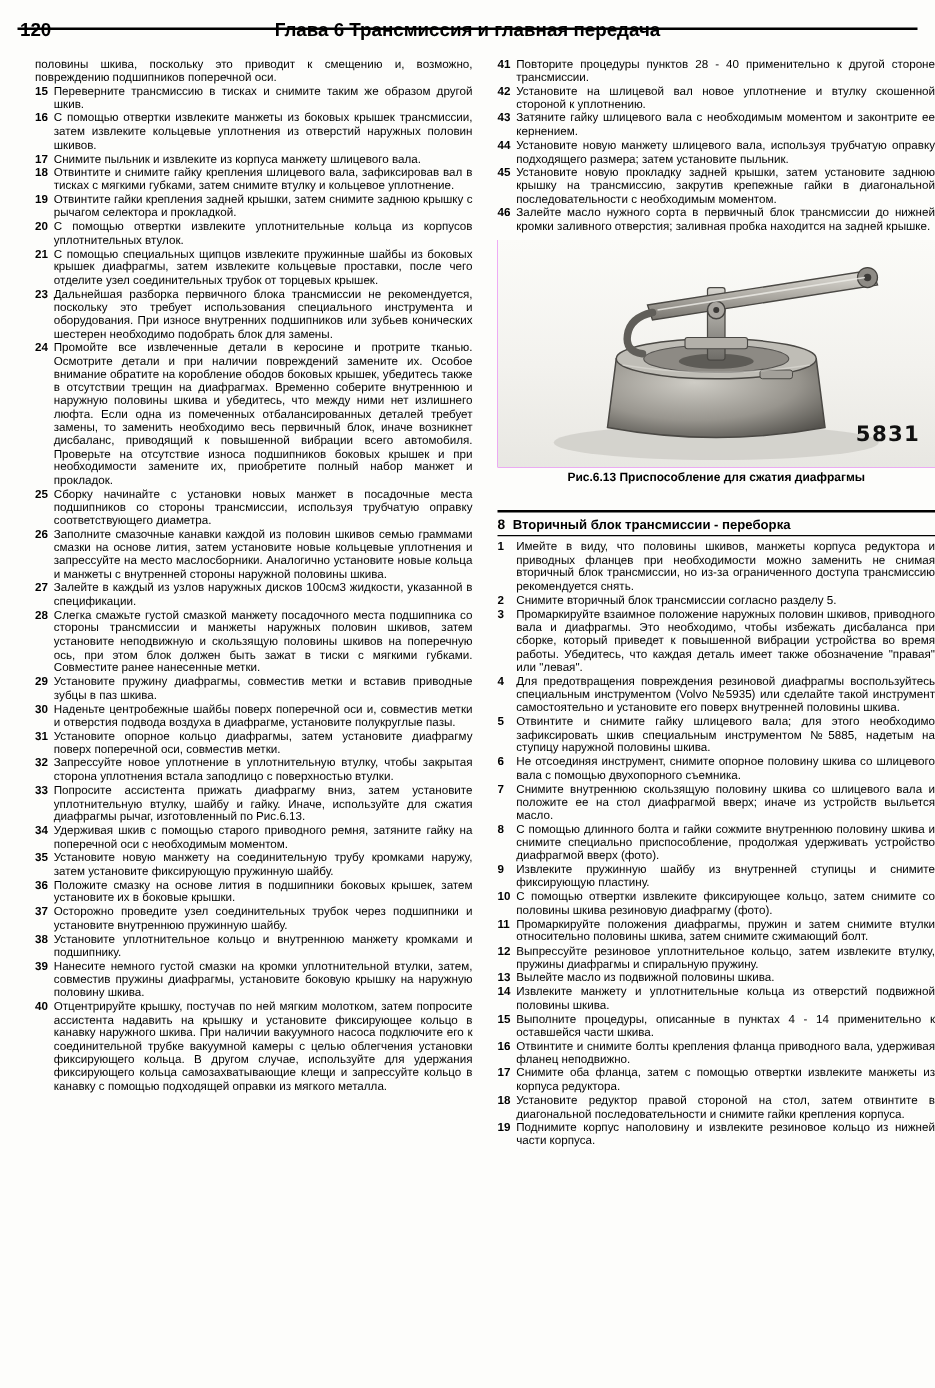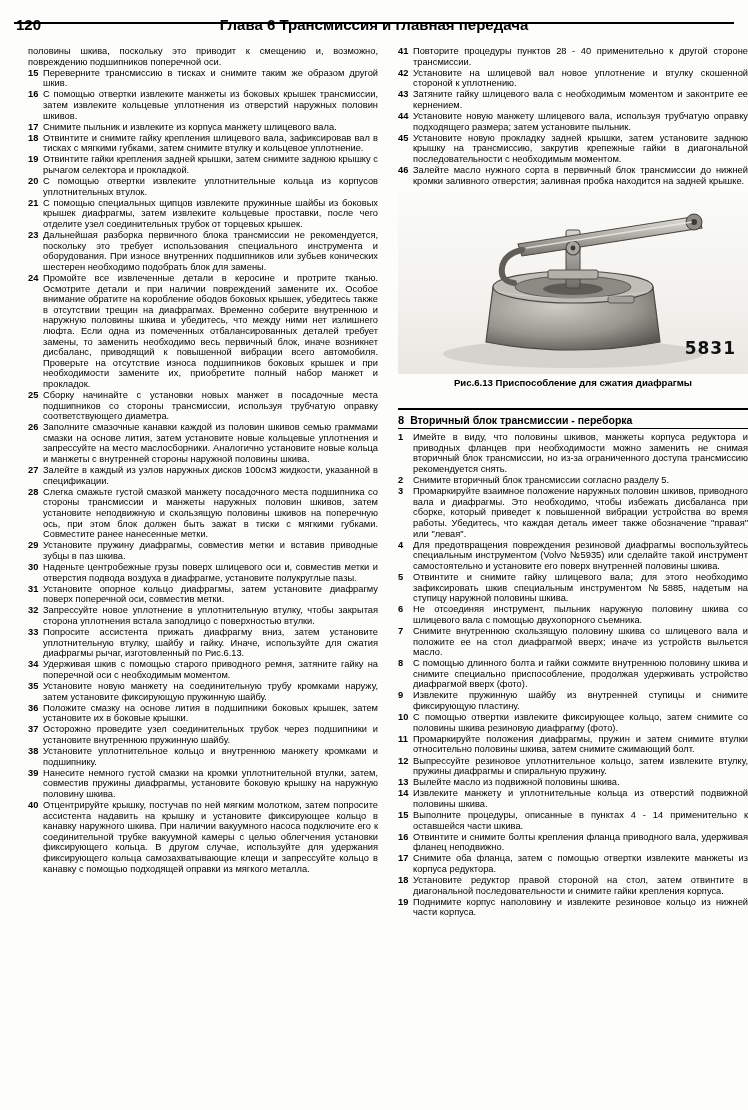--- a/index.html
+++ b/index.html
@@ -164,21 +164,21 @@
       <div class="para"><span class="num">19</span><span>Отвинтите гайки крепления задней крышки, затем снимите заднюю крышку с рычагом селектора и прокладкой.</span></div>
       <div class="para"><span class="num">20</span><span>С помощью отвертки извлеките уплотнительные кольца из корпусов уплотнительных втулок.</span></div>
       <div class="para"><span class="num">21</span><span>С помощью специальных щипцов извлеките пружинные шайбы из боковых крышек диафрагмы, затем извлеките кольцевые проставки, после чего отделите узел соединительных трубок от торцевых крышек.</span></div>
       <div class="para"><span class="num">23</span><span>Дальнейшая разборка первичного блока трансмиссии не рекомендуется, поскольку это требует использования специального инструмента и оборудования. При износе внутренних подшипников или зубьев конических шестерен необходимо подобрать блок для замены.</span></div>
       <div class="para"><span class="num">24</span><span>Промойте все извлеченные детали в керосине и протрите тканью. Осмотрите детали и при наличии повреждений замените их. Особое внимание обратите на коробление ободов боковых крышек, убедитесь также в отсутствии трещин на диафрагмах. Временно соберите внутреннюю и наружную половины шкива и убедитесь, что между ними нет излишнего люфта. Если одна из помеченных отбалансированных деталей требует замены, то заменить необходимо весь первичный блок, иначе возникнет дисбаланс, приводящий к повышенной вибрации всего автомобиля. Проверьте на отсутствие износа подшипников боковых крышек и при необходимости замените их, приобретите полный набор манжет и прокладок.</span></div>
       <div class="para"><span class="num">25</span><span>Сборку начинайте с установки новых манжет в посадочные места подшипников со стороны трансмиссии, используя трубчатую оправку соответствующего диаметра.</span></div>
       <div class="para"><span class="num">26</span><span>Заполните смазочные канавки каждой из половин шкивов семью граммами смазки на основе лития, затем установите новые кольцевые уплотнения и запрессуйте на место маслосборники. Аналогично установите новые кольца и манжеты с внутренней стороны наружной половины шкива.</span></div>
       <div class="para"><span class="num">27</span><span>Залейте в каждый из узлов наружных дисков 100см3 жидкости, указанной в спецификации.</span></div>
       <div class="para"><span class="num">28</span><span>Слегка смажьте густой смазкой манжету посадочного места подшипника со стороны трансмиссии и манжеты наружных половин шкивов, затем установите неподвижную и скользящую половины шкивов на поперечную ось, при этом блок должен быть зажат в тиски с мягкими губками. Совместите ранее нанесенные метки.</span></div>
       <div class="para"><span class="num">29</span><span>Установите пружину диафрагмы, совместив метки и вставив приводные зубцы в паз шкива.</span></div>
-      <div class="para"><span class="num">30</span><span>Наденьте центробежные грузы поверх шлицевого оси и, совместив метки и отверстия подвода воздуха в диафрагме, установите полукруглые пазы.</span></div>
+      <div class="para"><span class="num">30</span><span>Наденьте центробежные шайбы поверх поперечной оси и, совместив метки и отверстия подвода воздуха в диафрагме, установите полукруглые пазы.</span></div>
       <div class="para"><span class="num">31</span><span>Установите опорное кольцо диафрагмы, затем установите диафрагму поверх поперечной оси, совместив метки.</span></div>
       <div class="para"><span class="num">32</span><span>Запрессуйте новое уплотнение в уплотнительную втулку, чтобы закрытая сторона уплотнения встала заподлицо с поверхностью втулки.</span></div>
       <div class="para"><span class="num">33</span><span>Попросите ассистента прижать диафрагму вниз, затем установите уплотнительную втулку, шайбу и гайку. Иначе, используйте для сжатия диафрагмы рычаг, изготовленный по Рис.6.13.</span></div>
       <div class="para"><span class="num">34</span><span>Удерживая шкив с помощью старого приводного ремня, затяните гайку на поперечной оси с необходимым моментом.</span></div>
       <div class="para"><span class="num">35</span><span>Установите новую манжету на соединительную трубу кромками наружу, затем установите фиксирующую пружинную шайбу.</span></div>
       <div class="para"><span class="num">36</span><span>Положите смазку на основе лития в подшипники боковых крышек, затем установите их в боковые крышки.</span></div>
       <div class="para"><span class="num">37</span><span>Осторожно проведите узел соединительных трубок через подшипники и установите внутреннюю пружинную шайбу.</span></div>
       <div class="para"><span class="num">38</span><span>Установите уплотнительное кольцо и внутреннюю манжету кромками и подшипнику.</span></div>
       <div class="para"><span class="num">39</span><span>Нанесите немного густой смазки на кромки уплотнительной втулки, затем, совместив пружины диафрагмы, установите боковую крышку на наружную половину шкива.</span></div>
       <div class="para"><span class="num">40</span><span>Отцентрируйте крышку, постучав по ней мягким молотком, затем попросите ассистента надавить на крышку и установите фиксирующее кольцо в канавку наружного шкива. При наличии вакуумного насоса подключите его к соединительной трубке вакуумной камеры с целью облегчения установки фиксирующего кольца. В другом случае, используйте для удержания фиксирующего кольца самозахватывающие клещи и запрессуйте кольцо в канавку с помощью подходящей оправки из мягкого металла.</span></div>
@@ -252,21 +252,21 @@
         <span class="sec-num">8</span>
         <span class="sec-title">Вторичный блок трансмиссии - переборка</span>
       </div>
       <div class="rule-thin"></div>
 
       <div class="para"><span class="num">1</span><span>Имейте в виду, что половины шкивов, манжеты корпуса редуктора и приводных фланцев при необходимости можно заменить не снимая вторичный блок трансмиссии, но из-за ограниченного доступа трансмиссию рекомендуется снять.</span></div>
       <div class="para"><span class="num">2</span><span>Снимите вторичный блок трансмиссии согласно разделу 5.</span></div>
       <div class="para"><span class="num">3</span><span>Промаркируйте взаимное положение наружных половин шкивов, приводного вала и диафрагмы. Это необходимо, чтобы избежать дисбаланса при сборке, который приведет к повышенной вибрации устройства во время работы. Убедитесь, что каждая деталь имеет также обозначение "правая" или "левая".</span></div>
       <div class="para"><span class="num">4</span><span>Для предотвращения повреждения резиновой диафрагмы воспользуйтесь специальным инструментом (Volvo №5935) или сделайте такой инструмент самостоятельно и установите его поверх внутренней половины шкива.</span></div>
       <div class="para"><span class="num">5</span><span>Отвинтите и снимите гайку шлицевого вала; для этого необходимо зафиксировать шкив специальным инструментом №5885, надетым на ступицу наружной половины шкива.</span></div>
-      <div class="para"><span class="num">6</span><span>Не отсоединяя инструмент, пыльник наружную половину шкива со шлицевого вала с помощью двухопорного съемника.</span></div>
+      <div class="para"><span class="num">6</span><span>Не отсоединяя инструмент, снимите опорное половину шкива со шлицевого вала с помощью двухопорного съемника.</span></div>
       <div class="para"><span class="num">7</span><span>Снимите внутреннюю скользящую половину шкива со шлицевого вала и положите ее на стол диафрагмой вверх; иначе из устройств выльется масло.</span></div>
       <div class="para"><span class="num">8</span><span>С помощью длинного болта и гайки сожмите внутреннюю половину шкива и снимите специально приспособление, продолжая удерживать устройство диафрагмой вверх (фото).</span></div>
       <div class="para"><span class="num">9</span><span>Извлеките пружинную шайбу из внутренней ступицы и снимите фиксирующую пластину.</span></div>
       <div class="para"><span class="num">10</span><span>С помощью отвертки извлеките фиксирующее кольцо, затем снимите со половины шкива резиновую диафрагму (фото).</span></div>
       <div class="para"><span class="num">11</span><span>Промаркируйте положения диафрагмы, пружин и затем снимите втулки относительно половины шкива, затем снимите сжимающий болт.</span></div>
       <div class="para"><span class="num">12</span><span>Выпрессуйте резиновое уплотнительное кольцо, затем извлеките втулку, пружины диафрагмы и спиральную пружину.</span></div>
       <div class="para"><span class="num">13</span><span>Вылейте масло из подвижной половины шкива.</span></div>
       <div class="para"><span class="num">14</span><span>Извлеките манжету и уплотнительные кольца из отверстий подвижной половины шкива.</span></div>
       <div class="para"><span class="num">15</span><span>Выполните процедуры, описанные в пунктах 4 - 14 применительно к оставшейся части шкива.</span></div>
       <div class="para"><span class="num">16</span><span>Отвинтите и снимите болты крепления фланца приводного вала, удерживая фланец неподвижно.</span></div>

